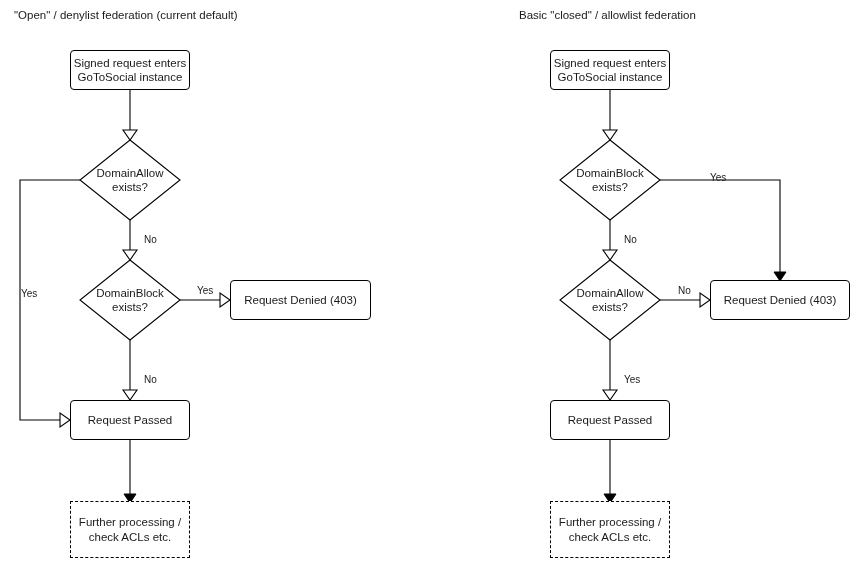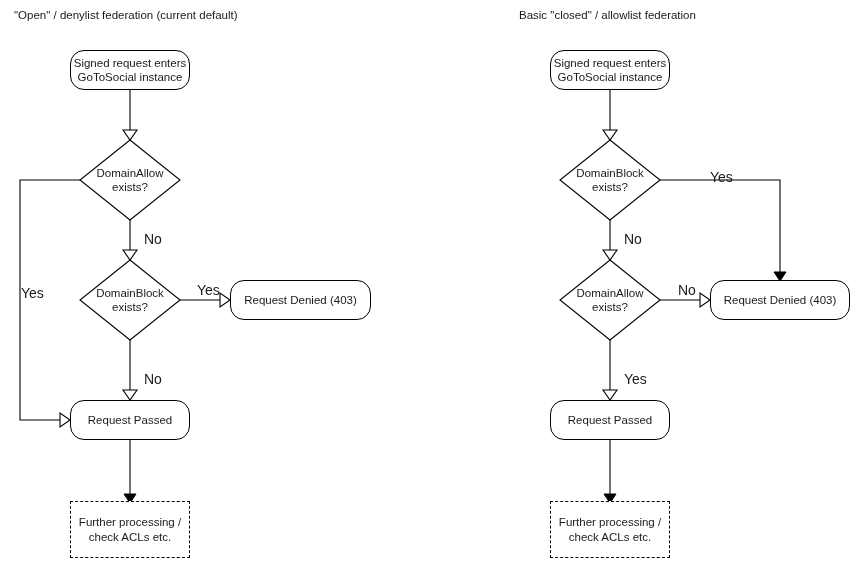--- a/index.html
+++ b/index.html
@@ -36,36 +36,36 @@
     justify-content: center;
     text-align: center;
     font-size: 11.5px;
     line-height: 14.5px;
     color: #1a1a1a;
     box-sizing: border-box;
     background: #ffffff;
   }
   .node.rounded {
     border: 1.1px solid #000000;
-    border-radius: 14px;
+    border-radius: 4px;
     text-align: center;
   }
   .node.dashed {
     border: 1.3px dashed #000000;
     border-radius: 0;
   }
   .node.diamond-label {
     border: none;
     background: transparent;
     pointer-events: none;
     justify-content: center;
   }
   .edge-label {
     position: absolute;
-    font-size: 14px;
+    font-size: 10px;
     line-height: 13px;
     color: #1a1a1a;
     background: transparent;
     white-space: nowrap;
   }
   svg.wires {
     position: absolute;
     left: 0;
     top: 0;
     width: 851px;

